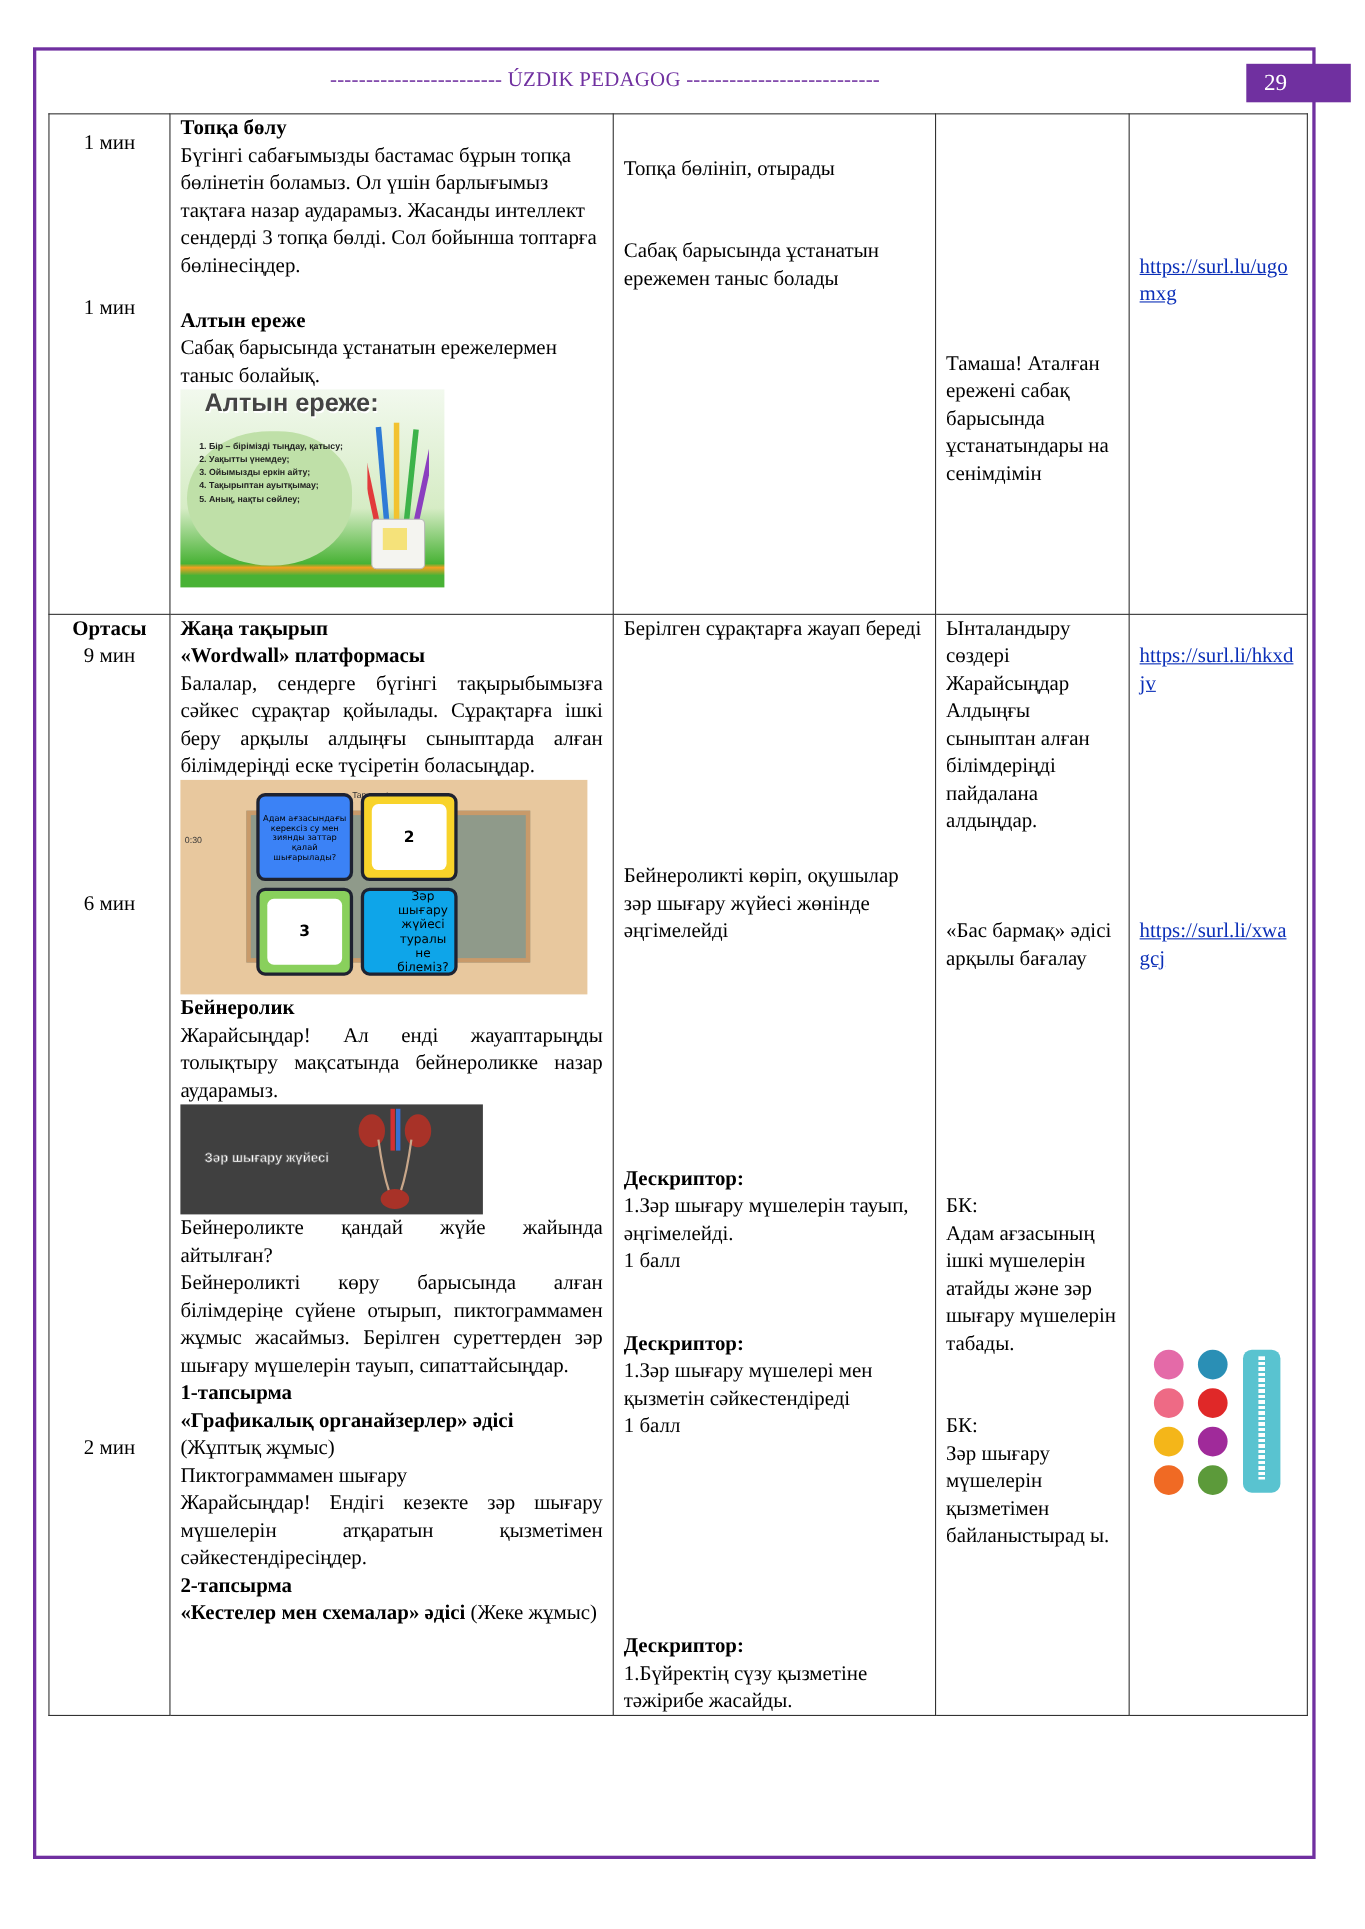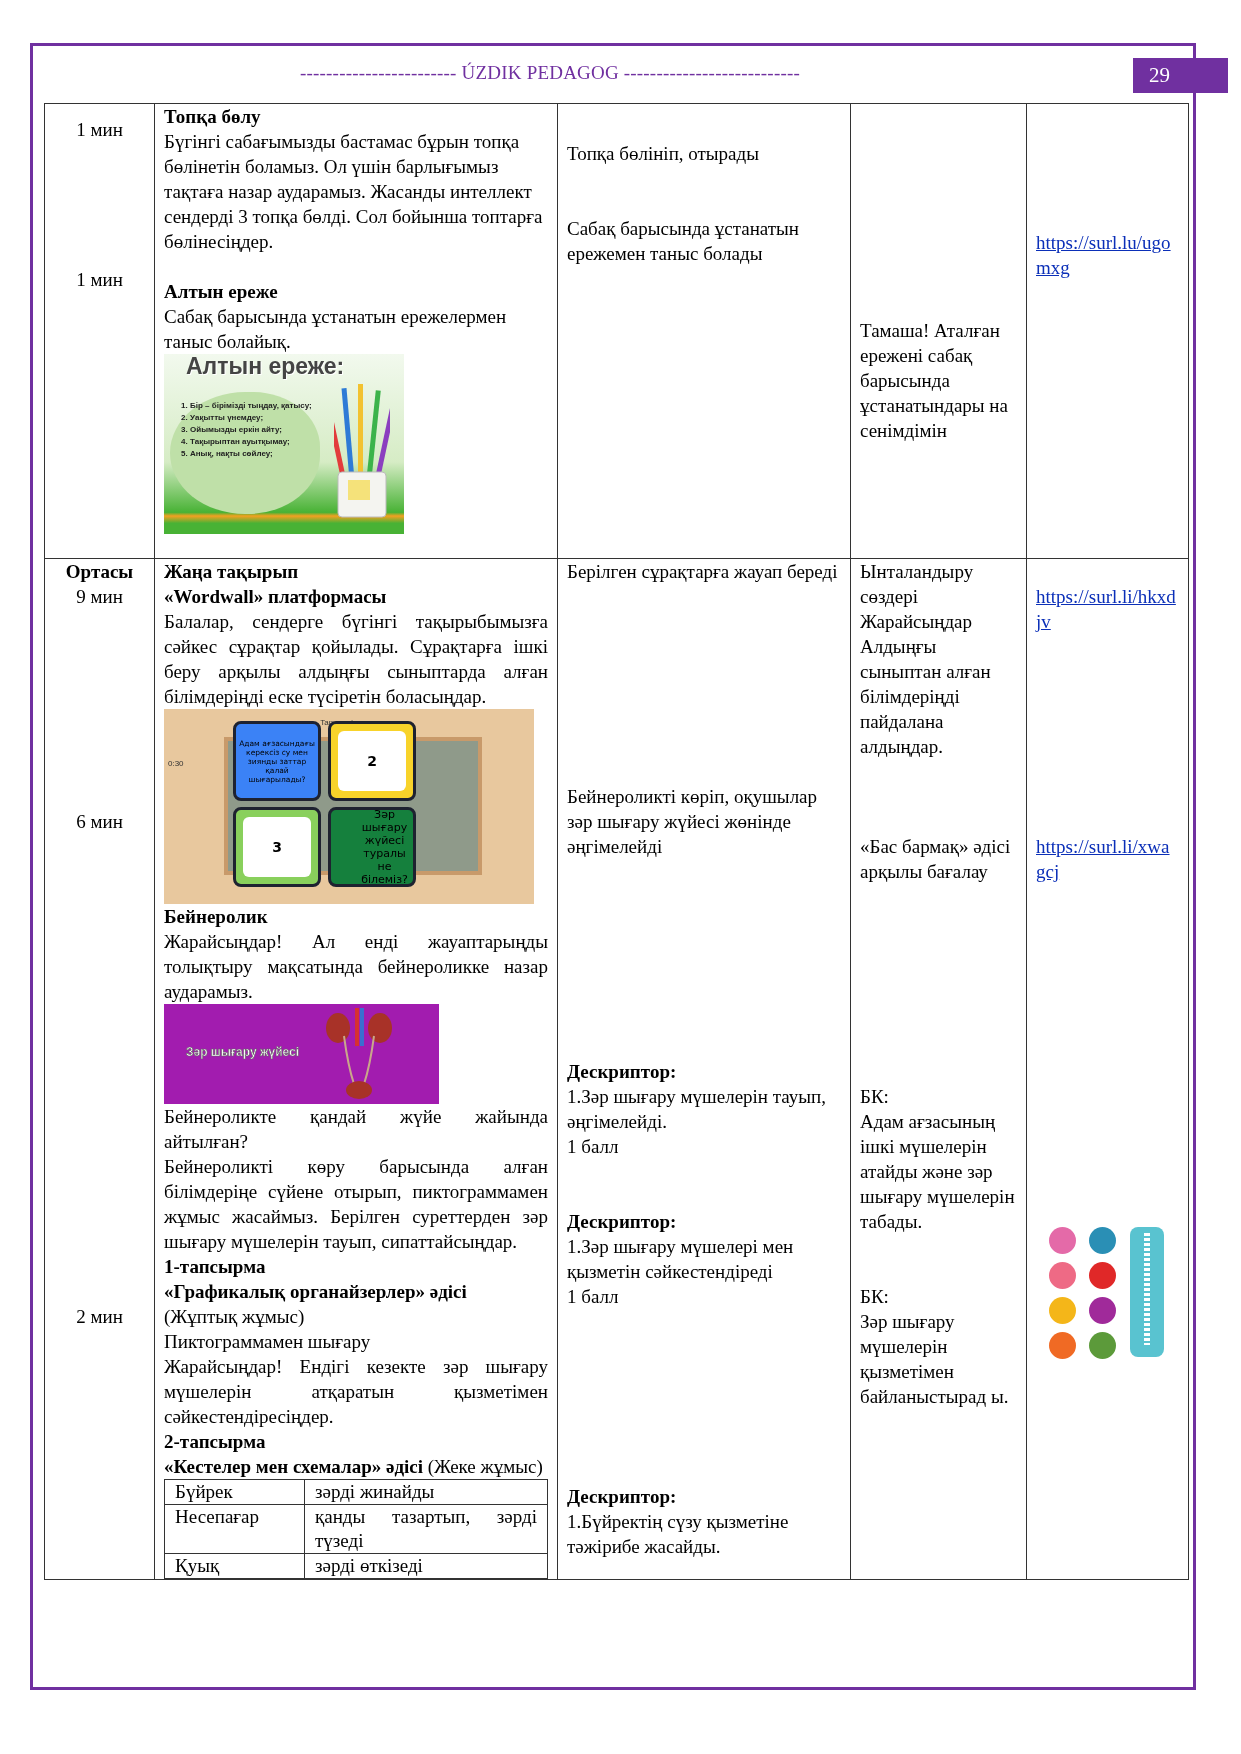--- a/index.html
+++ b/index.html
@@ -24,22 +24,22 @@
     .ww-img { width: 370px; height: 195px; background: #e8c89e; }
     .ww-img .bar { position: absolute; left: 0; top: 0; width: 100%; font-family: "Liberation Sans", sans-serif; font-size: 8px; color: #333; }
     .ww-img .timer { position: absolute; left: 4px; top: 1px; margin-top: 41px; }
     .ww-img .tap { position: absolute; left: 0; width: 100%; top: 1px; text-align: center; }
     .ww-img .board { position: absolute; left: 60px; top: 28px; width: 250px; height: 130px; background: #8f9a8a; border: 4px solid #c89a6a; }
     .card { position: absolute; width: 88px; height: 80px; border: 3px solid #1e2230; border-radius: 8px; box-sizing: border-box; font-family: "DejaVu Sans", sans-serif; font-size: 7.5px; line-height: 9px; text-align: center; display: flex; align-items: center; justify-content: center; padding: 3px; }
     .card .inner { background: #fff; width: 68px; height: 60px; border-radius: 6px; display: flex; align-items: center; justify-content: center; font-size: 14px; font-weight: bold; }
     .card.q1 { left: 97px; top: 10px; background: #3b82f6; }
     .card.q2 { left: 190px; top: 10px; background: #f8d32a; }
     .card.q3 { left: 97px; top: 98px; background: #89d05c; }
-    .card.q4 { left: 190px; top: 98px; background: #15803d; font-size: 11px; line-height: 13px; padding-left: 28px; }
-    .kid-img { width: 275px; height: 100px; background: #a21caf; }
+    .card.q4 { left: 190px; top: 98px; background: #0ea5e9; font-size: 11px; line-height: 13px; padding-left: 28px; }
+    .kid-img { width: 275px; height: 100px; background: #404040; }
     .kid-img .cap { position: absolute; left: 22px; top: 36px; font-family: "Liberation Sans", sans-serif; font-weight: bold; font-size: 12px; color: #fff; -webkit-text-stroke: 0.6px #666; }
     table.inner-t { border-collapse: collapse; width: 100%; table-layout: fixed; font-size: 19px; line-height: 24px; margin-top: 0; }
     table.inner-t td { border: 1px solid #333; padding: 0 10px; vertical-align: top; }
     .organs { width: 130px; height: 145px; position: relative; margin-left: 8px; }
     .dot { position: absolute; width: 27px; height: 27px; border-radius: 50%; }
     .spine { position: absolute; left: 86px; top: 15px; width: 34px; height: 130px; background: #59c3d0; border-radius: 8px; }
     .spine::after { content: ""; position: absolute; left: 14px; top: 6px; width: 6px; height: 112px; background: repeating-linear-gradient(#fff 0 3px, #59c3d0 3px 5px); }
   </style>
 </head>
 <body>
@@ -150,40 +150,20 @@
       </div>
       <span class="sp">Бейнероликте қандай жүйе жайында айтылған?</span>
       <span class="sp">Бейнероликті көру барысында алған білімдеріңе сүйене отырып, пиктограммамен жұмыс жасаймыз. Берілген суреттерден зәр шығару мүшелерін тауып, сипаттайсыңдар.</span>
       <b class="sp">1-тапсырма</b>
       <b class="sp">«Графикалық органайзерлер» әдісі</b>
       <span class="sp">(Жұптық жұмыс)</span>
       <span class="sp">Пиктограммамен шығару</span>
       <span class="sp">Жарайсыңдар! Ендігі кезекте зәр шығару мүшелерін атқаратын қызметімен сәйкестендіресіңдер.</span>
       <b class="sp">2-тапсырма</b>
       <span class="sp"><b>«Кестелер мен схемалар» әдісі</b> <span>(Жеке жұмыс)</span></span>
-      <table class="inner-t">
-        <colgroup>
-              <col style="width:140px">
-              <col>
-            </colgroup>
-        <tbody>
-              <tr>
-                <td>Бүйрек</td>
-                <td>зәрді жинайды</td>
-              </tr>
-        <tr>
-                <td>Несепағар</td>
-                <td class="just">қанды тазартып, зәрді түзеді</td>
-              </tr>
-        <tr>
-                <td>Қуық</td>
-                <td>зәрді өткізеді</td>
-              </tr>
-      </tbody>
-          </table>
     </td>
     <td>
       <span class="sp">Берілген сұрақтарға жауап береді</span>
       <span class="sp" style="height:200px"></span>
       <span class="sp">Бейнероликті көріп, оқушылар зәр шығару жүйесі жөнінде әңгімелейді</span>
       <span class="sp" style="height:200px"></span>
       <b class="sp">Дескриптор:</b>
       <span class="sp">1.Зәр шығару мүшелерін тауып, әңгімелейді.</span>
       <span class="sp">1 балл</span>
       <span class="sp" style="height:50px"></span>

